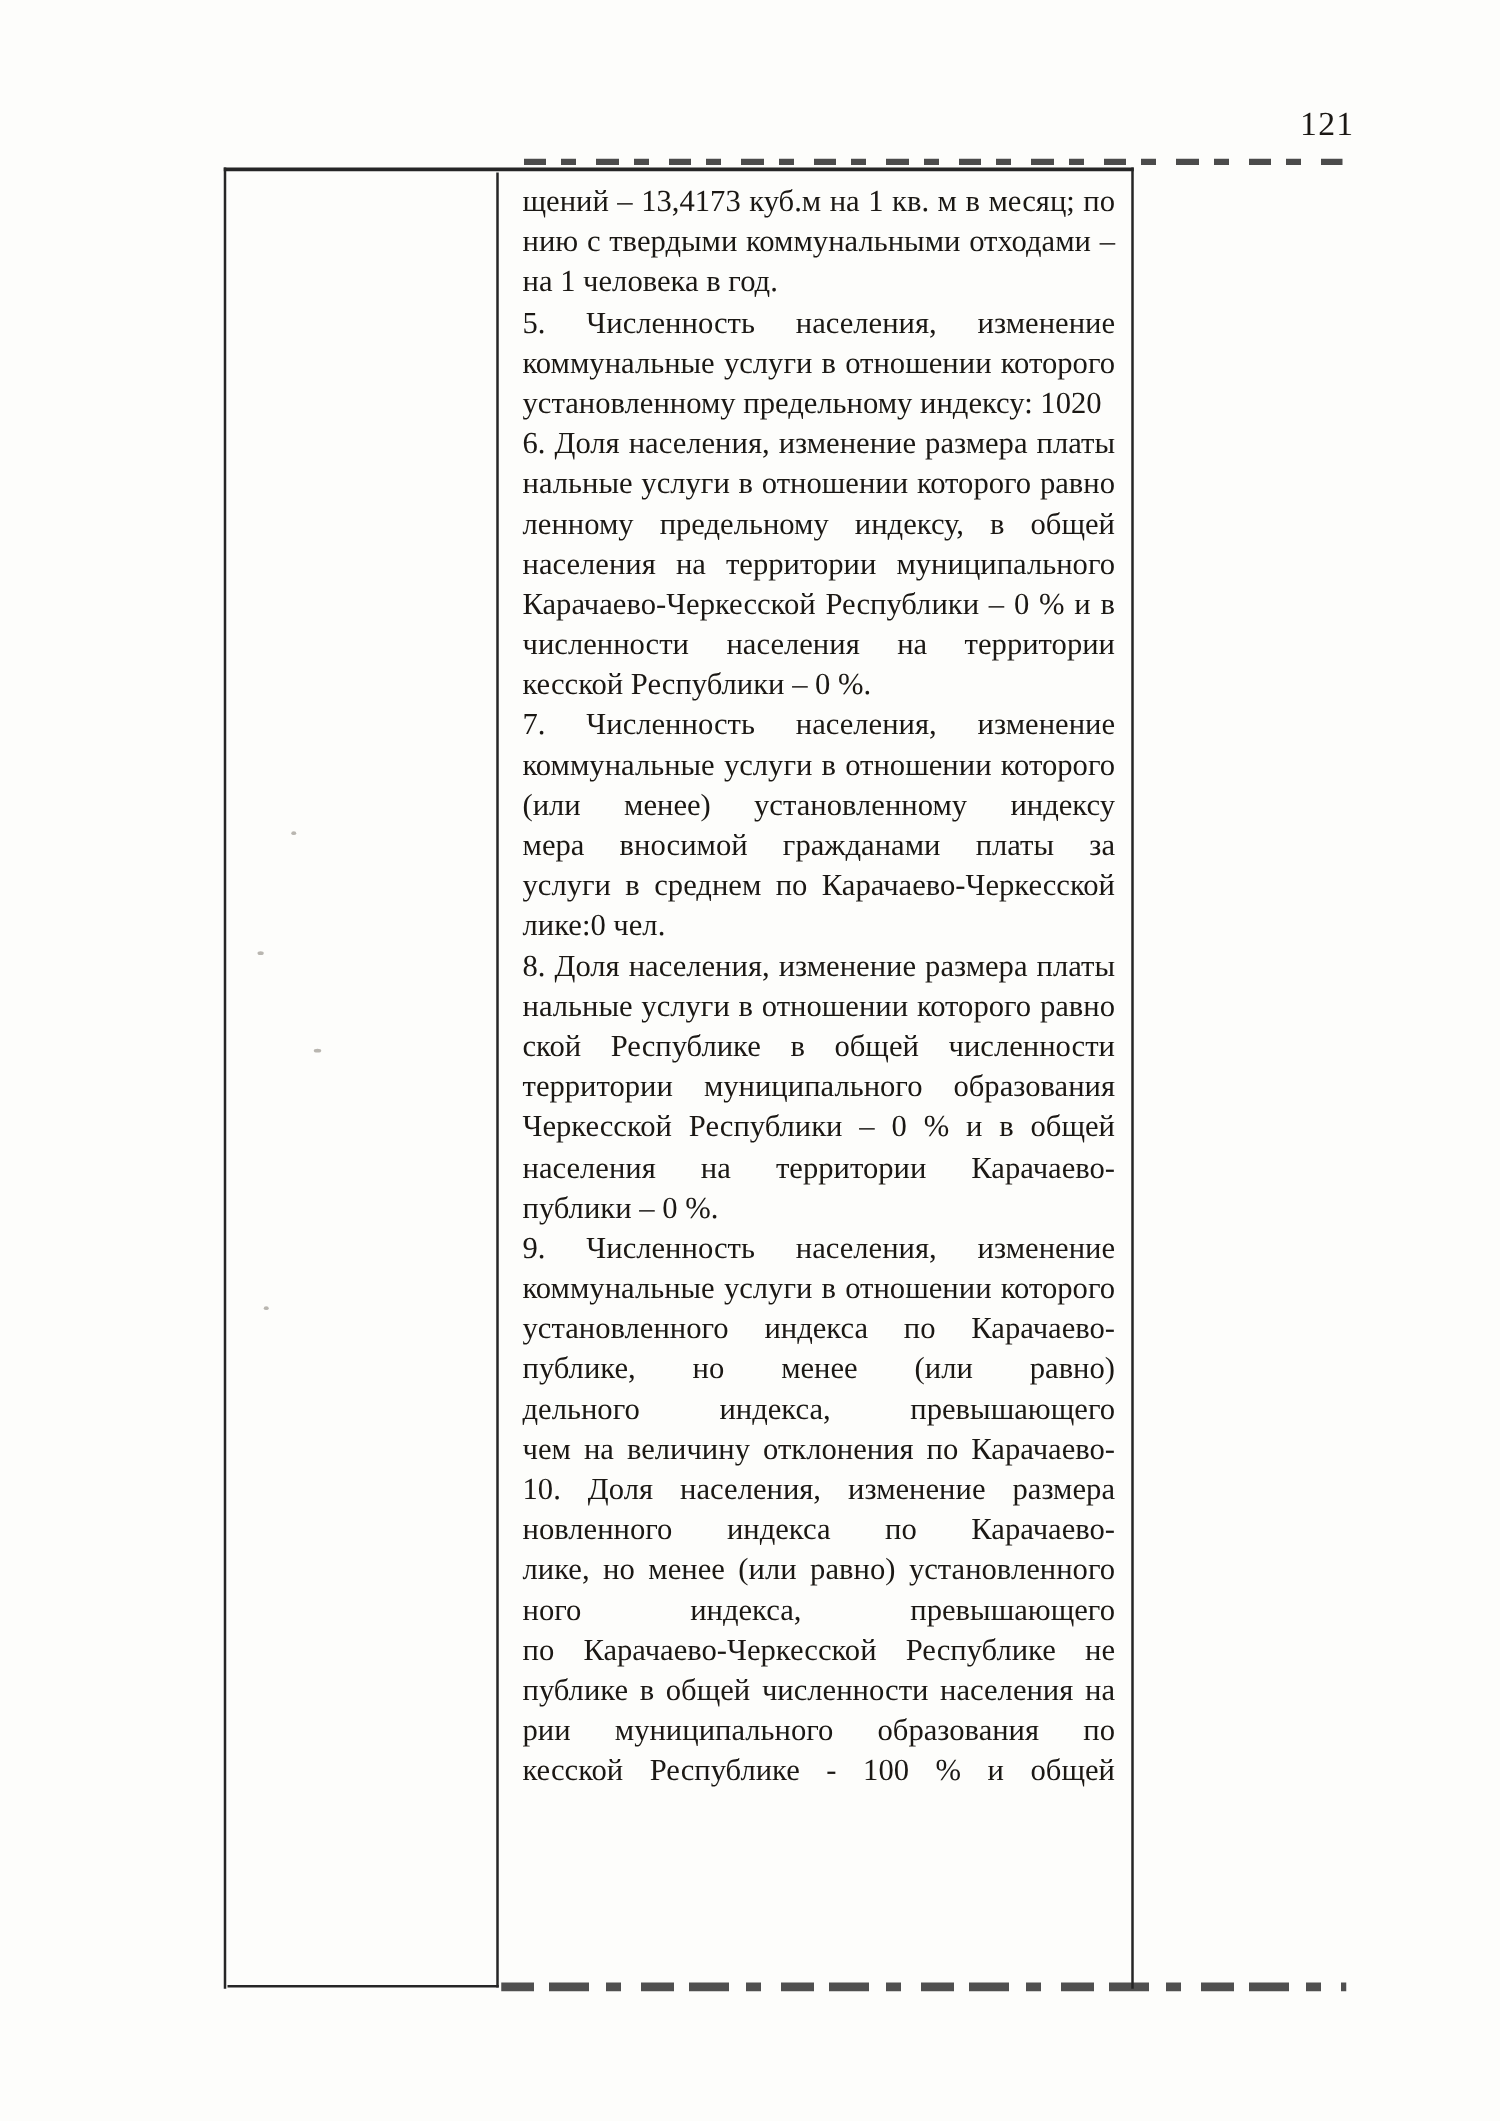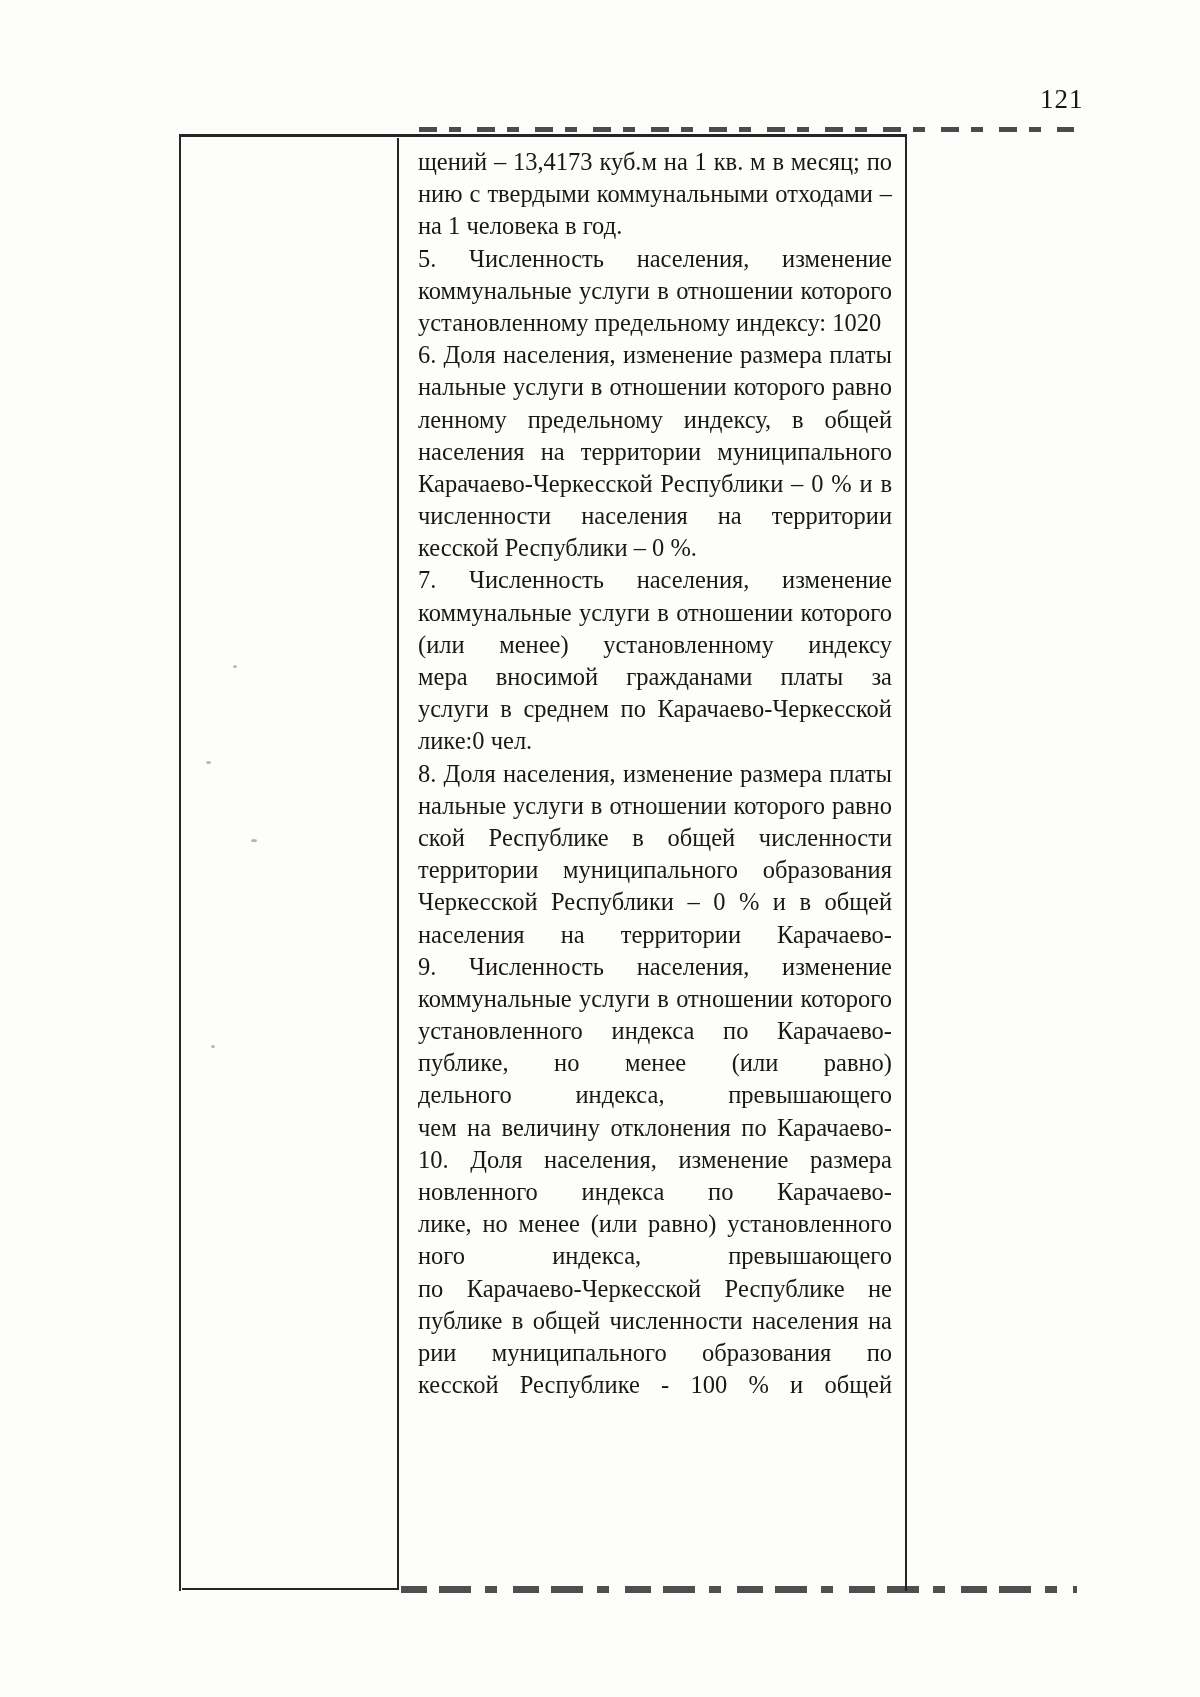--- a/index.html
+++ b/index.html
@@ -119,20 +119,21 @@
           <div class="line just">(или менее) установленному индексу изменения раз-</div>
           <div class="line just">мера вносимой гражданами платы за коммунальные</div>
           <div class="line just">услуги в среднем по Карачаево-Черкесской Респуб-</div>
           <div class="line">лике:0 чел.</div>
           <div class="line just">8. Доля населения, изменение размера платы за комму-</div>
           <div class="line just">нальные услуги в отношении которого равно (или ме-</div>
           <div class="line just">ской Республике в общей численности населения на</div>
           <div class="line just">территории муниципального образования Карачаево-</div>
           <div class="line just">Черкесской Республики – 0 % и в общей численности</div>
           <div class="line just">населения на территории Карачаево-Черкесской Рес-</div>
+          <div class="line">публики – 0 %.</div>
           <div class="line just">9. Численность населения, изменение размера платы за</div>
           <div class="line just">коммунальные услуги в отношении которого более</div>
           <div class="line just">установленного индекса по Карачаево-Черкесской Рес-</div>
           <div class="line just">публике, но менее (или равно) установленного пре-</div>
           <div class="line just">дельного индекса, превышающего установленный ин-</div>
           <div class="line just">чем на величину отклонения по Карачаево-Черкесской</div>
           <div class="line just">10. Доля населения, изменение размера платы за ком-</div>
           <div class="line just">новленного индекса по Карачаево-Черкесской Респуб-</div>
           <div class="line just">лике, но менее (или равно) установленного предель-</div>
           <div class="line just">ного индекса, превышающего установленный индекс</div>

